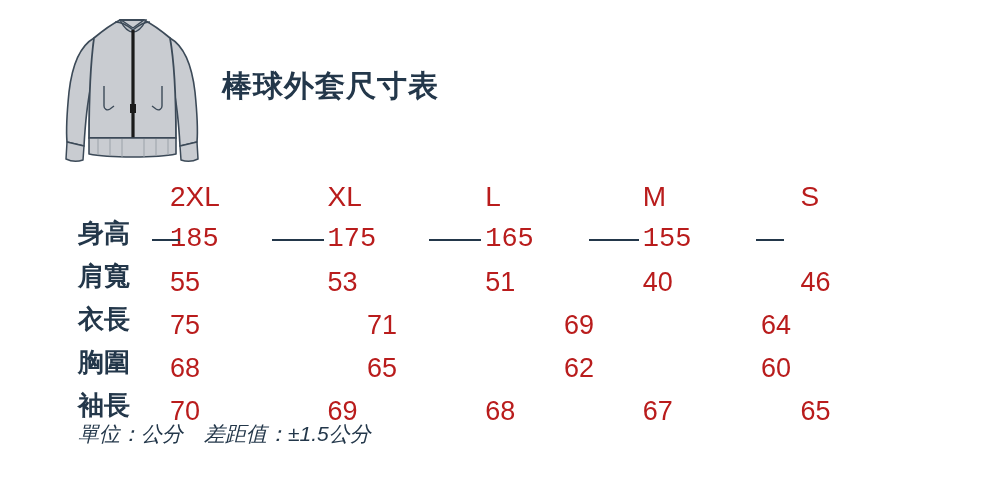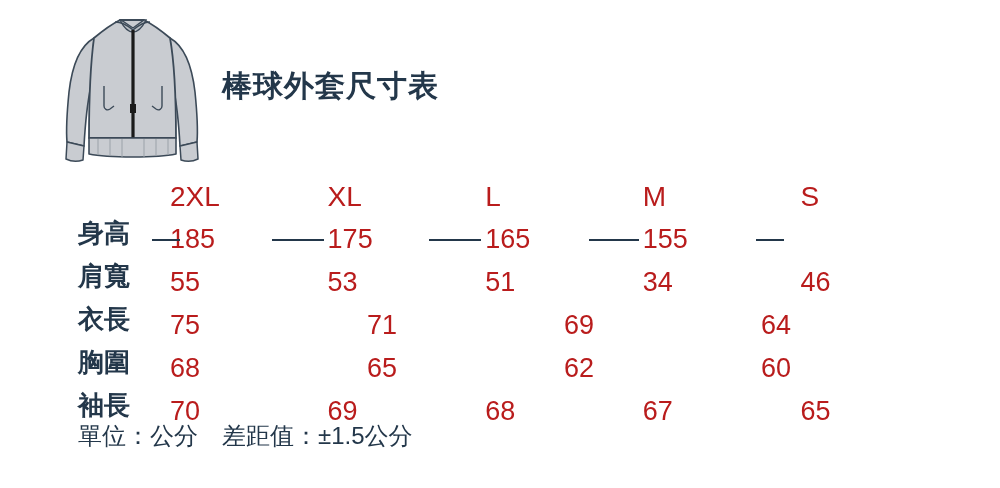--- a/index.html
+++ b/index.html
@@ -78,41 +78,43 @@
     color: #b91c1c;
     margin-top: 11px;
   }
   .head .cell {
     font-size: 28px;
   }
 
   
   .height-row .cells {
     position: relative;
+    font-family: Liberation Mono, monospace;
   }
   .height-row .cell {
     position: relative;
     font-size: 27px;
   }
   .dash {
     display: inline-block;
     height: 2px;
     background: #23374a;
     vertical-align: middle;
     position: absolute;
     top: 50%;
   }
 
   .footnote {
     position: absolute;
     left: 78px;
     top: 420px;
-    font-size: 24px;
+    font-size: 21px;
     color: #23374a;
     white-space: nowrap;
+    font-style: italic;
   }
 </style>
 </head>
 <body>
 
 <div id="page">
 
   <div class="jacket-wrap">
     <svg width="150" height="160" viewBox="0 0 150 160">
 
@@ -171,21 +173,21 @@
           </div>
       </div>
     </div>
 
     <div class="row">
       <div class="rowlabel">肩寬</div>
       <div class="cells">
         <div class="cell">55</div>
         <div class="cell">53</div>
         <div class="cell">51</div>
-        <div class="cell">34</div>
+        <div class="cell">40</div>
         <div class="cell">46</div>
       </div>
     </div>
 
     <div class="row">
       <div class="rowlabel">衣長</div>
       <div class="cells">
         <div class="cell">75</div>
         <div class="cell">71</div>
         <div class="cell">69</div>

